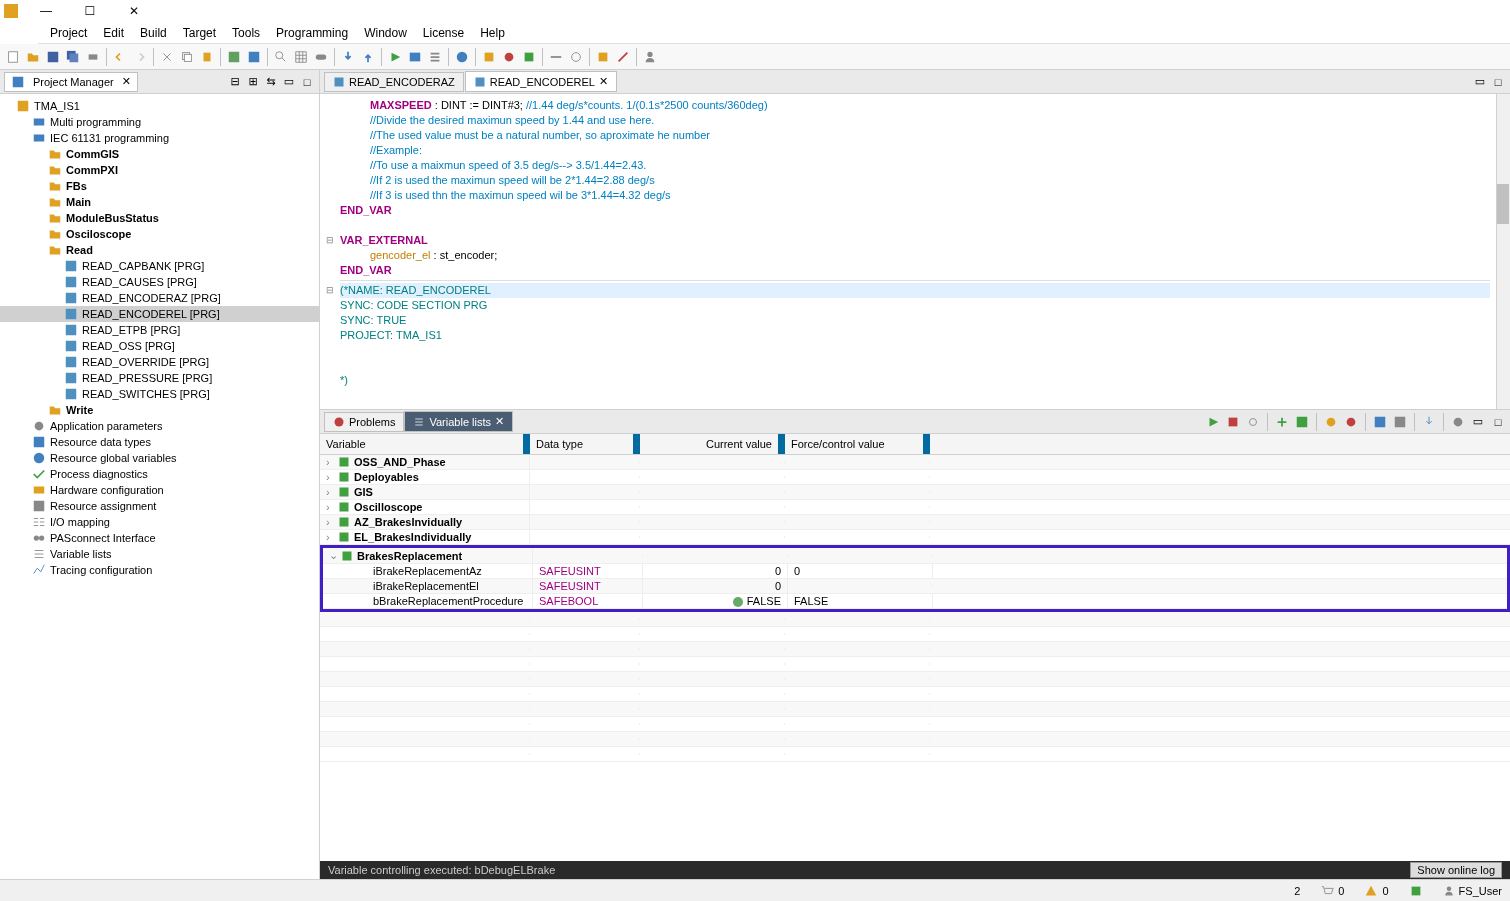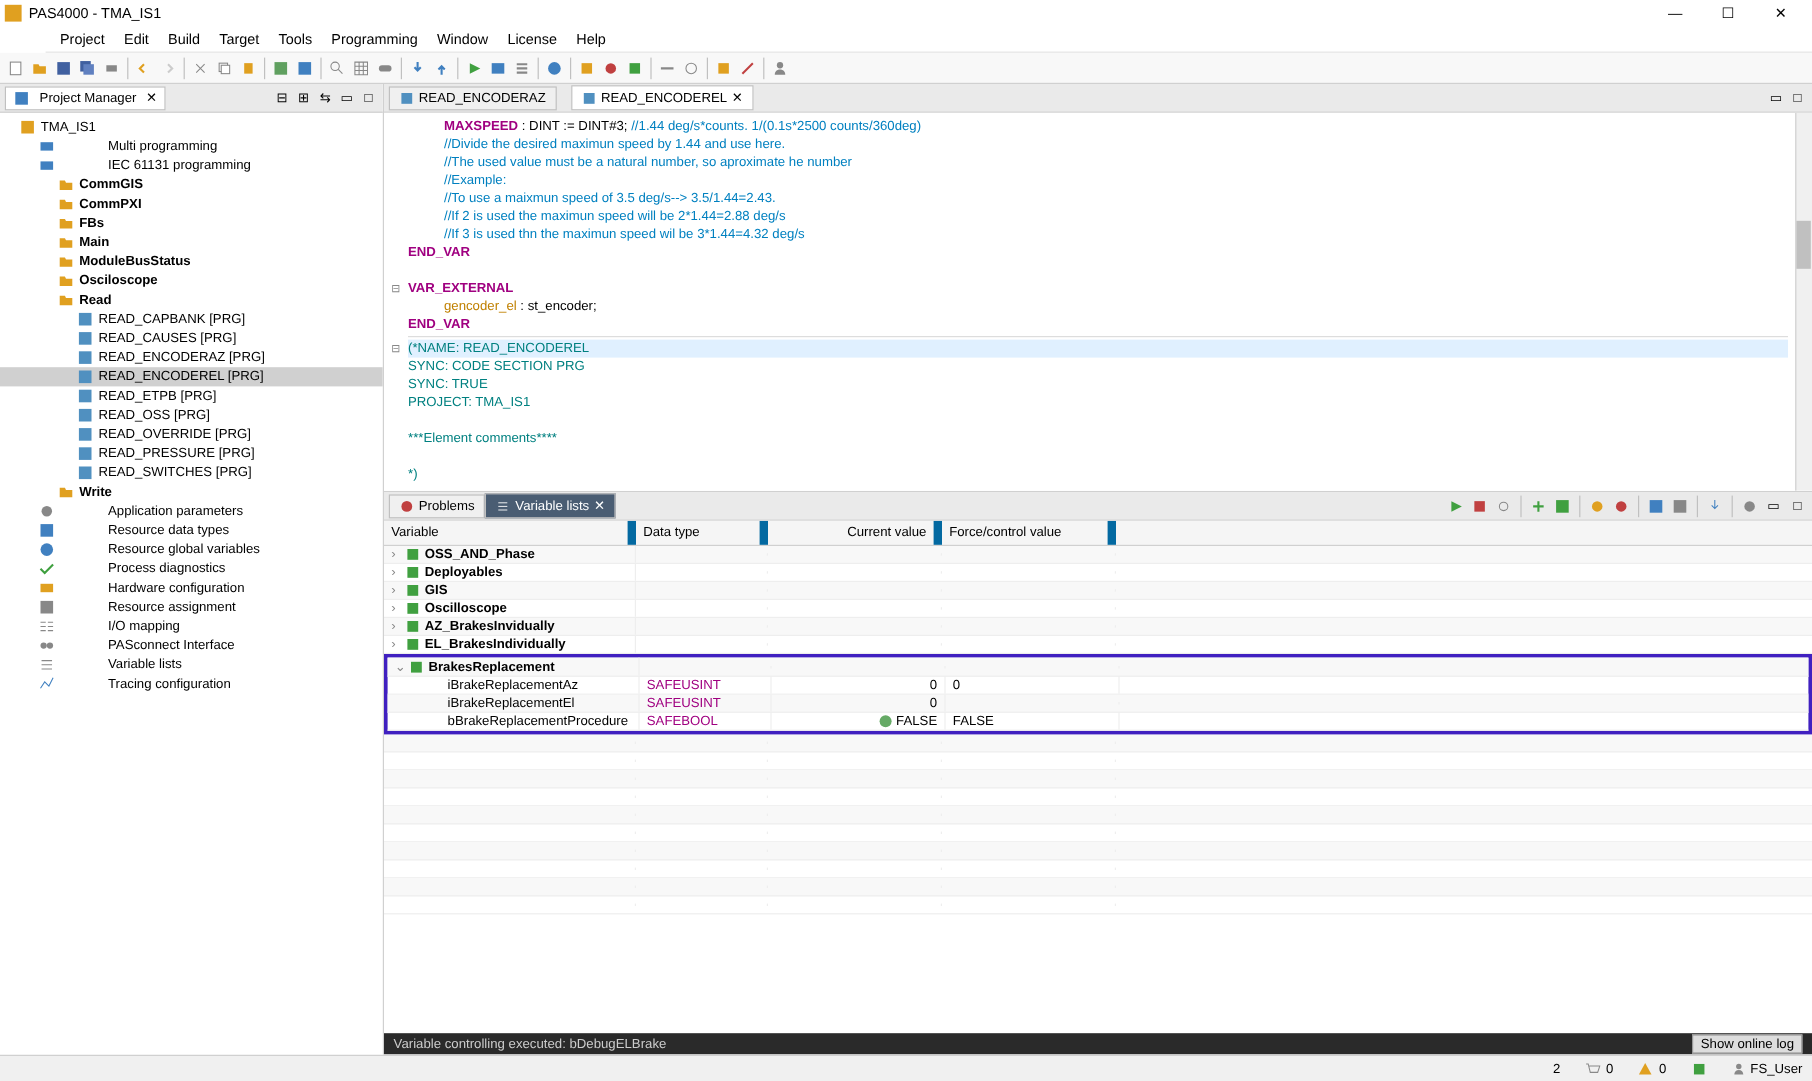--- a/index.html
+++ b/index.html
@@ -21,25 +21,25 @@
 .panel-tab .x { margin-left: 4px; }
 .panel-tools { margin-left: auto; display: flex; gap: 2px; }
 .ptbtn { width: 16px; height: 16px; display: flex; align-items: center; justify-content: center; }
 .tree { flex: 1; overflow: auto; padding: 4px 0; }
 .tree-node { display: flex; align-items: center; padding: 1px 4px; white-space: nowrap; }
 .tree-node.selected { background: #d0d0d0; }
 .tree-icon { width: 14px; height: 14px; margin-right: 4px; flex-shrink: 0; }
 .folder-icon { fill: #e0a020; }
 .prg-icon { fill: #5090c0; }
 .gear-icon { fill: #888; }
-.ind0 { padding-left: 16px; } .ind1 { padding-left: 32px; gap: 40px; } .ind2 { padding-left: 48px; font-weight: bold; }
+.ind0 { padding-left: 16px; } .ind1 { padding-left: 32px; } .ind2 { padding-left: 48px; font-weight: bold; }
 .ind3 { padding-left: 64px; }
 .right-panel { flex: 1; display: flex; flex-direction: column; overflow: hidden; }
 .editor-area { height: 340px; display: flex; flex-direction: column; border-bottom: 1px solid #d0d0d0; }
-.editor-tabs { height: 24px; display: flex; align-items: center; background: #eaeaea; border-bottom: 1px solid #d0d0d0; padding: 0 4px; gap: 12px; }
+.editor-tabs { height: 24px; display: flex; align-items: center; background: #eaeaea; border-bottom: 1px solid #d0d0d0; padding: 0 4px; gap: 1px; }
 .etab { display: flex; align-items: center; padding: 3px 8px; background: #f0f0f0; border: 1px solid #c0c0c0; font-size: 11px; gap: 4px; }
 .etab.active { background: #fff; }
 .editor-tools { margin-left: auto; display: flex; gap: 2px; }
 .code { flex: 1; background: #fff; overflow: auto; font-family: Consolas, monospace; font-size: 12px; padding: 4px 20px; line-height: 15px; position: relative; }
 .code .kw { color: #a00080; font-weight: bold; }
 .code .var { color: #c08000; }
 .code .cmt { color: #0080c0; }
 .code .meta { color: #008080; }
 .selected-line { background: #e0f0ff; display: block; }
 .fold { position: absolute; left: 6px; color: #888; font-size: 9px; }
@@ -69,21 +69,20 @@
 .status-bottom .sbtn { margin-left: auto; background: #ddd; color: #000; padding: 1px 6px; border: 1px solid #999; }
 .statusbar { height: 22px; background: #f0f0f0; border-top: 1px solid #d0d0d0; display: flex; align-items: center; padding: 0 8px; font-size: 11px; }
 .statusbar .sitem { display: flex; align-items: center; gap: 4px; margin-left: 20px; }
 .statusbar .spacer { flex: 1; }
 </style>
 </head>
 <body>
 
 <div class="titlebar">
   <div class="app-icon"></div>
-  <div class="title">PAS4000 - TMA_IS1</div>
   <div class="winbtn">—</div>
   <div class="winbtn">☐</div>
   <div class="winbtn">✕</div>
 </div>
 
 <div class="menubar">
   <div class="menu-item">Project</div>
   <div class="menu-item">Edit</div>
   <div class="menu-item">Build</div>
   <div class="menu-item">Target</div>
@@ -495,21 +494,20 @@
         <div>&nbsp;</div>
         <div><span class="fold">⊟</span><span class="kw">VAR_EXTERNAL</span></div>
         <div style="padding-left:30px;"><span class="var">gencoder_el</span><span>     : st_encoder;</span></div>
         <div><span class="kw">END_VAR</span></div>
         <div style="border-top:1px solid #ddd; margin:2px 0;"></div>
         <span class="selected-line"><span class="fold">⊟</span><span class="meta">(*NAME: READ_ENCODEREL</span></span>
         <div><span class="meta">SYNC: CODE SECTION PRG</span></div>
         <div><span class="meta">SYNC: TRUE</span></div>
         <div><span class="meta">PROJECT: TMA_IS1</span></div>
         <div>&nbsp;</div>
-        <div><span class="meta">***Element comments****</span></div>
         <div>&nbsp;</div>
         <div><span class="meta">*)</span></div>
         <div class="code-scroll">
           <div class="code-thumb" style="top:90px;height:40px;"></div>
         </div>
       </div>
     </div>
 
     <div class="bottom-area">
       <div class="bottom-tabs">

